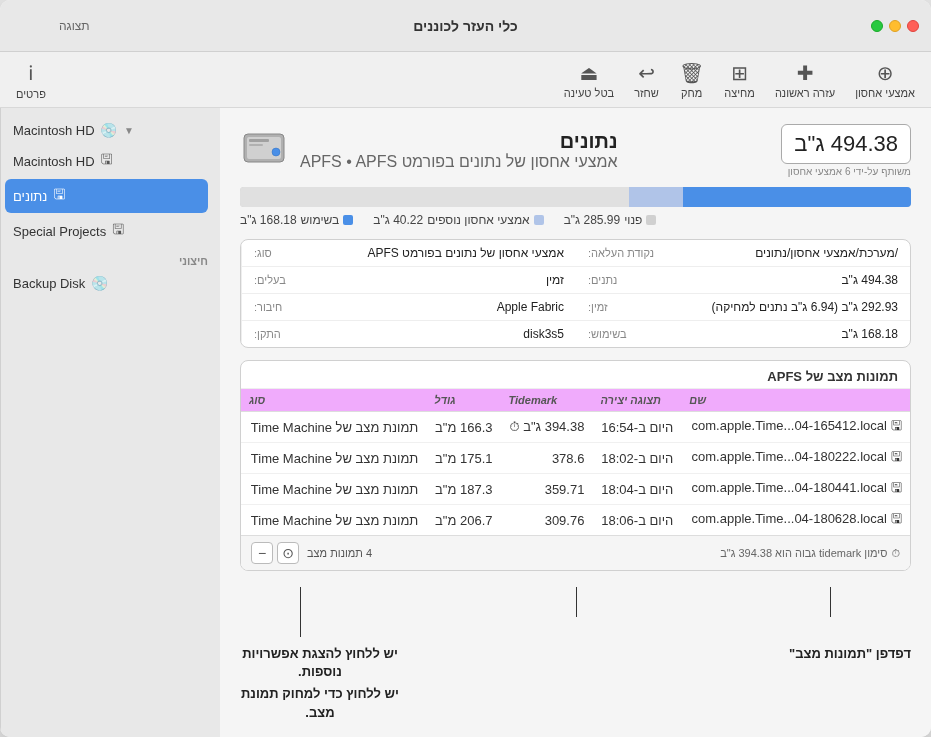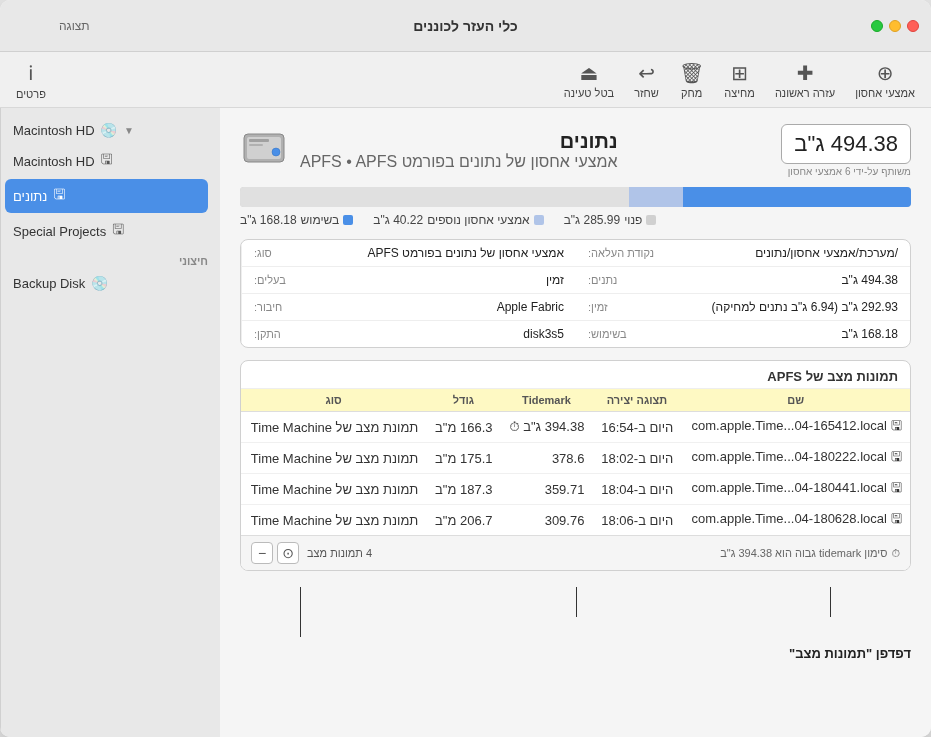--- a/index.html
+++ b/index.html
@@ -311,27 +311,28 @@
     }
 
     .snapshots-table {
       width: 100%;
       border-collapse: collapse;
       font-size: 11.5px;
       direction: rtl;
     }
 
     .snapshots-table th {
-      background: #fef9c3;
+      background: #f0abfc;
       border-bottom: 1px solid #ddd;
       padding: 5px 8px;
-      text-align: center;
+      text-align: left;
       font-weight: 600;
       color: #555;
       font-size: 11px;
+      font-style: italic;
     }
 
     .snapshots-table td {
       padding: 4px 8px;
       border-bottom: 1px solid #f0f0f0;
       color: #333;
       font-size: 13px;
     }
 
     .snapshots-table tr:last-child td { border-bottom: none; }
@@ -617,20 +618,24 @@
         <div style="position:absolute; left:60px; top:0; width:1px; height:50px; background:#333;"></div>
 
         <div style="position:absolute; left:50%; top:0; width:1px; height:30px; background:#333;"></div>
 
         <div style="position:absolute; right:80px; top:0; width:1px; height:30px; background:#333;"></div>
 
         <div style="display:flex; justify-content:space-between; margin-top: 50px;">
           <div class="annotation-block">
             <div class="ann-text">דפדפן "תמונות מצב"</div>
           </div>
+          <div class="annotation-block">
+            <div class="ann-text">יש ללחוץ להצגת אפשרויות נוספות.</div>
+            <div class="ann-text" style="margin-top:4px;">יש ללחוץ כדי למחוק תמונת מצב.</div>
+          </div>
         </div>
       </div>
 
     </div>
 
     <div class="sidebar">
 
       <div class="sidebar-parent">
         <span class="sidebar-chevron">▼</span>
         <span class="si-icon">💿</span>

